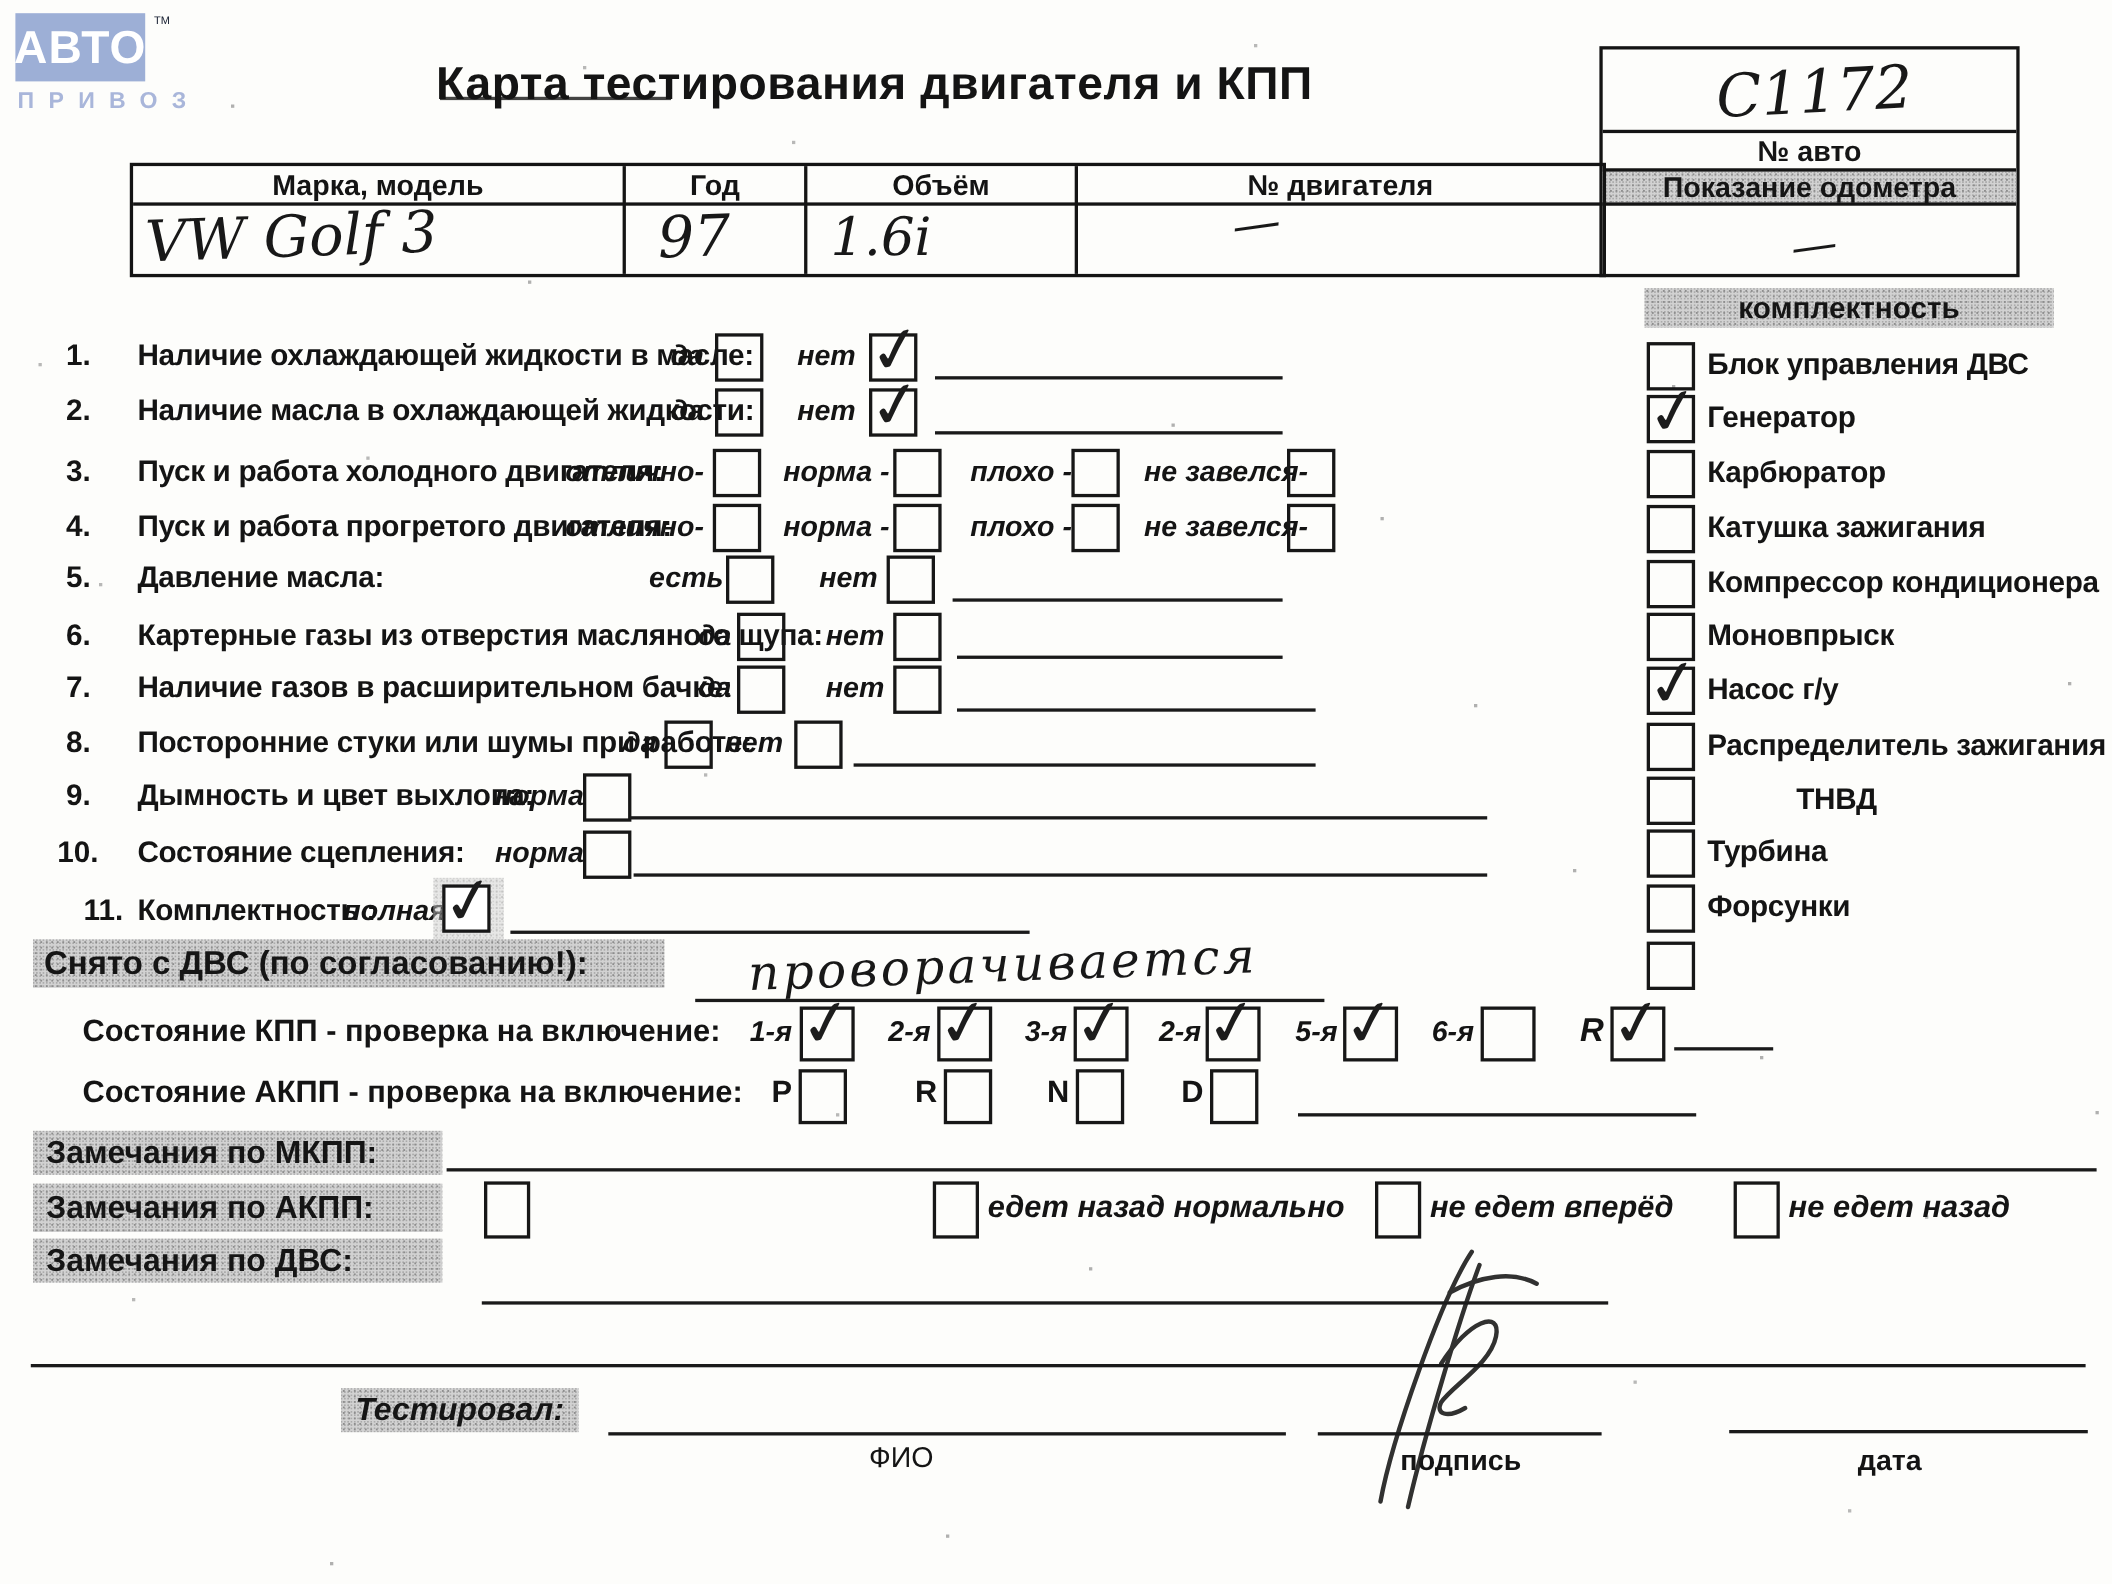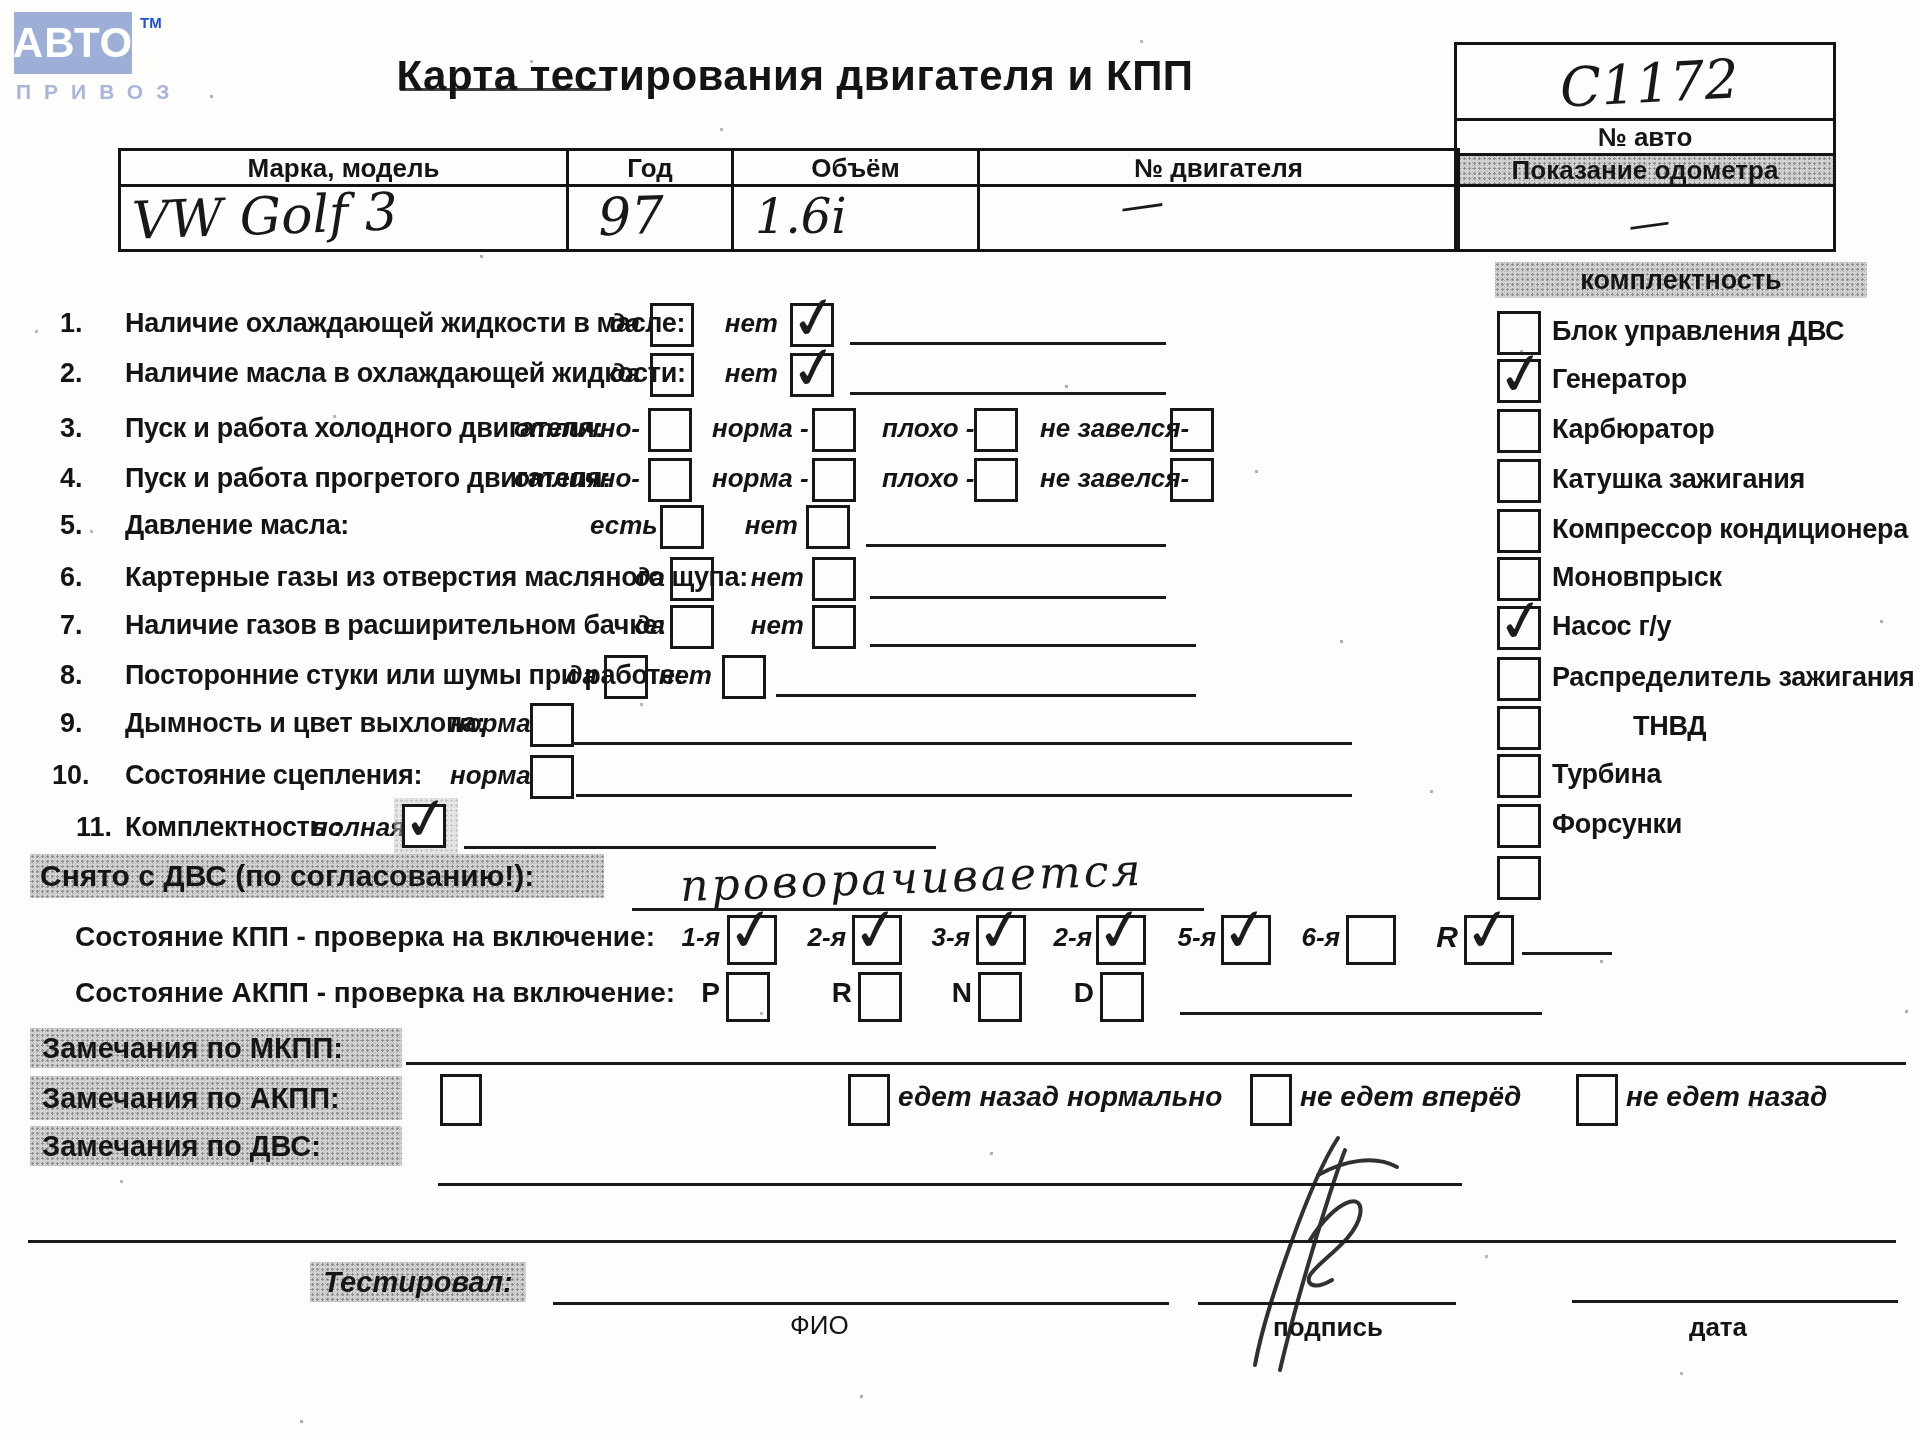--- a/index.html
+++ b/index.html
@@ -40,21 +40,21 @@
 </style>
 </head>
 <body>
 
 <div class="page">
   <div class="noise"></div>
 
   <div style="position:absolute;left:14px;top:12px;width:118px;height:62px;background:#9dafd6;display:flex;align-items:center;justify-content:center;">
     <span style="color:#fff;font-weight:bold;font-size:42px;letter-spacing:1px;">АВТО</span>
   </div>
-  <span class="lbl" style="left:140px;top:14px;font-size:15px;font-weight:bold;color:#1d4ed8;">ТМ</span>
+  <span class="lbl" style="left:140px;top:14px;font-size:10px;font-weight:normal;color:#0f172a;">ТМ</span>
   <span class="lbl" style="left:16px;top:80px;font-size:21px;font-weight:bold;color:#a9b6da;letter-spacing:13px;">ПРИВОЗ</span>
 
   <div class="lbl" style="left:390px;top:52px;width:810px;text-align:center;font-size:42px;font-weight:bold;letter-spacing:0.5px;">Карта тестирования двигателя  и КПП</div>
   <div class="tborder" style="left:400px;top:88px;width:210px;height:3px;opacity:.8;"></div>
 
   <div style="position:absolute;left:1454px;top:42px;width:376px;height:204px;border:3px solid #141414;">
     <div style="position:absolute;left:0;top:0;width:100%;height:73px;border-bottom:3px solid #141414;"></div>
     <div class="bar" style="left:0;top:76px;width:100%;height:32px;font-size:26px;">
       <span>№ авто</span>
     </div>

